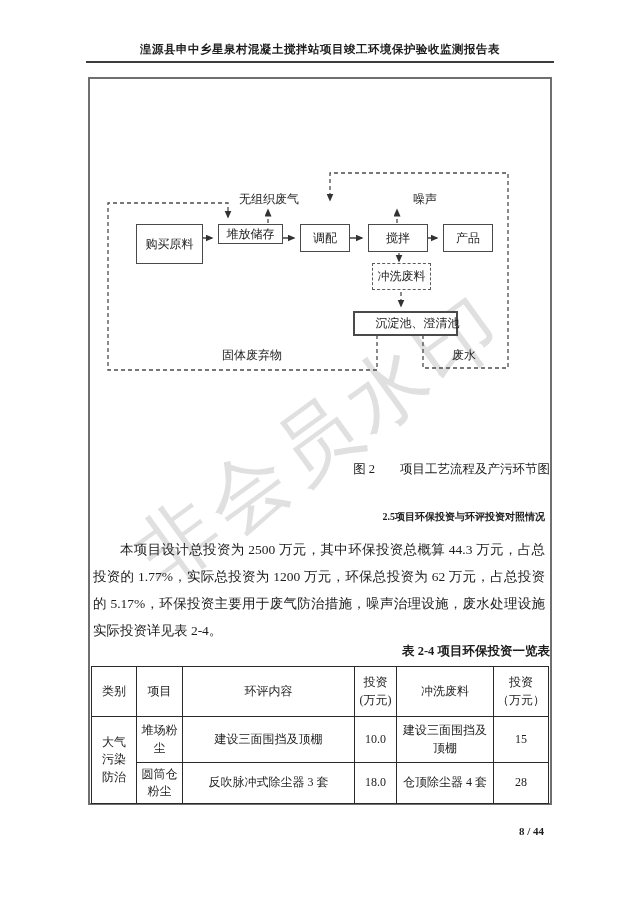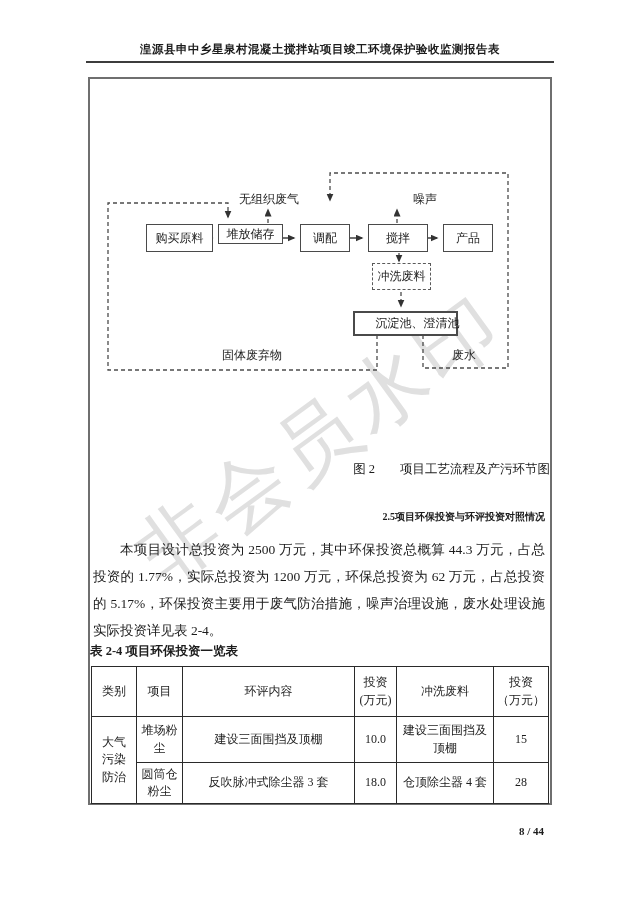--- a/index.html
+++ b/index.html
@@ -35,21 +35,21 @@
   .fb-thick{border-width:2px;}
   .fc-label{position:absolute;font-size:12px;text-align:center;white-space:nowrap;}
   .fig-caption{position:absolute;left:90px;top:461px;width:460px;text-align:right;font-size:12.5px;}
   
   .sec-heading{position:absolute;left:93px;top:510px;width:452px;font-size:10px;font-weight:bold;text-align:right;}
   .sec-paragraph{
     position:absolute;left:93px;top:536px;width:452px;
     font-size:13.5px;line-height:27px;text-indent:2em;text-align:justify;
   }
   
-  .tbl-title{position:absolute;left:90px;top:643px;width:460px;text-align:left;font-size:12.5px;font-weight:bold;}
+  .tbl-title{position:absolute;left:90px;top:643px;width:460px;text-align:right;font-size:12.5px;font-weight:bold;}
   table.inv{
     position:absolute;left:91px;top:666px;border-collapse:collapse;table-layout:fixed;
     border:1.5px solid #2a2a2a;
   }
   table.inv th,table.inv td{
     border:1px solid #2a2a2a;font-weight:normal;text-align:center;vertical-align:middle;
     font-size:12px;padding:1px 2px;overflow:hidden;line-height:1.45;
   }
   .pre{white-space:pre-line;}
   tr.hrow{height:50px;} tr.r1{height:46px;} tr.r2{height:41px;}
@@ -85,21 +85,21 @@
     <line x1="397" y1="223" x2="397" y2="210" marker-end="url(#arr)"></line>
     <line x1="399" y1="253" x2="399" y2="261" marker-end="url(#arr)"></line>
     <line x1="401" y1="292" x2="401" y2="306" marker-end="url(#arr)"></line>
 
     <path d="M377,335 L377,370 L108,370 L108,203 L228,203 L228,217" marker-end="url(#arr)"></path>
 
     <path d="M423,335 L423,368 L508,368 L508,173 L330,173 L330,200" marker-end="url(#arr)"></path>
   </g>
 </svg>
 
-<div class="fb" style="left:146px;top:224px;width:67px;height:28px;">购买原料</div>
+<div class="fb" style="left:136px;top:224px;width:67px;height:40px;">购买原料</div>
 <div class="fb" style="left:218px;top:224px;width:65px;height:20px;">堆放储存</div>
 <div class="fb" style="left:300px;top:224px;width:50px;height:28px;">调配</div>
 <div class="fb" style="left:368px;top:224px;width:60px;height:28px;">搅拌</div>
 <div class="fb" style="left:443px;top:224px;width:50px;height:28px;">产品</div>
 <div class="fb fb-dashed" style="left:372px;top:263px;width:59px;height:27px;">冲洗废料</div>
 <div class="fb fb-thick" style="left:353px;top:311px;width:105px;height:25px;padding-left:24px;">沉淀池、澄清池</div>
 
 <div class="fc-label" style="left:233px;top:191px;width:72px;">无组织废气</div>
 <div class="fc-label" style="left:377px;top:191px;width:40px;margin-left:28px;">噪声</div>
 <div class="fc-label" style="left:212px;top:347px;width:80px;">固体废弃物</div>

